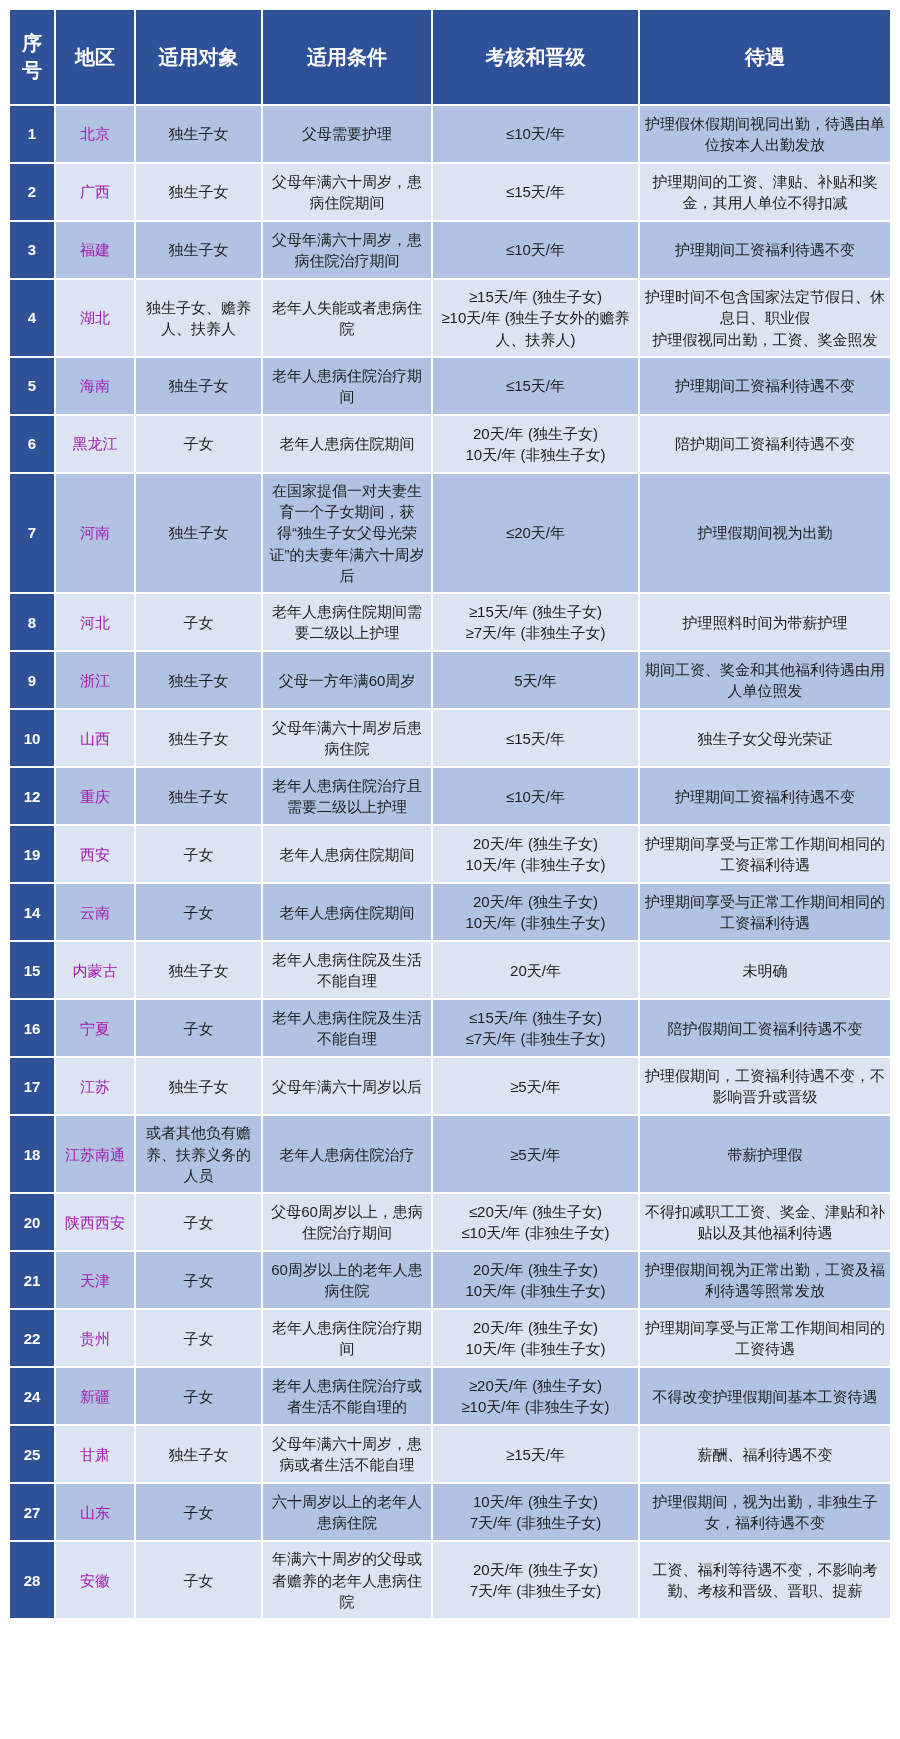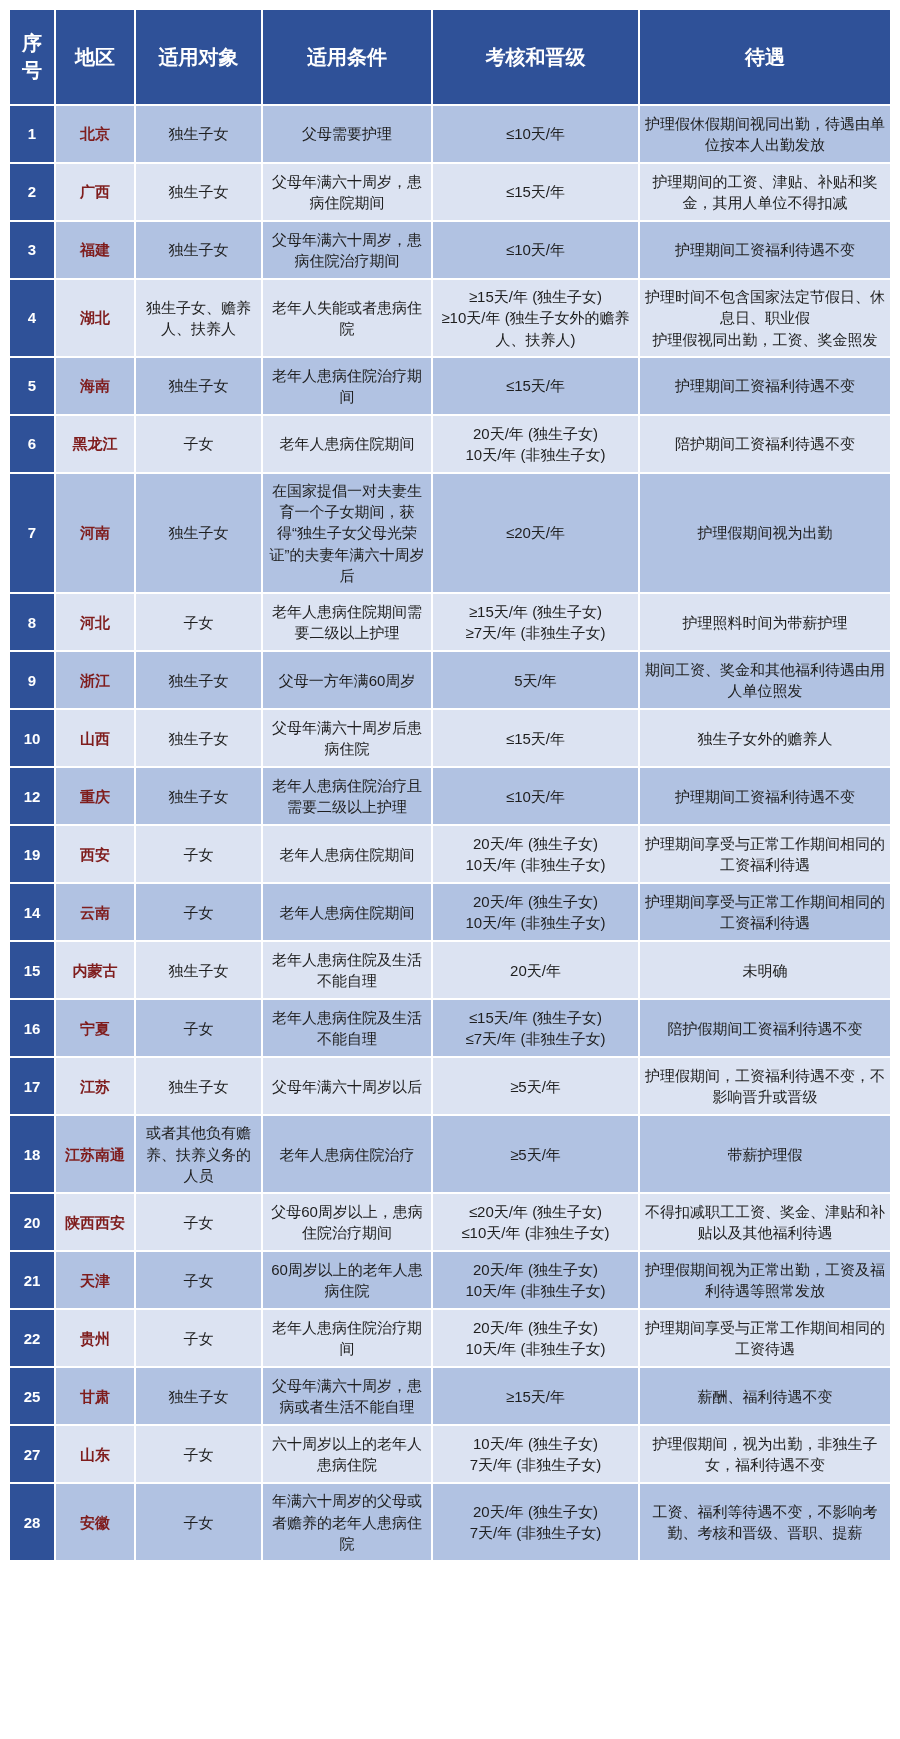--- a/index.html
+++ b/index.html
@@ -42,22 +42,22 @@
     white-space: pre-line;
     word-break: break-word;
   }
   td.col-num {
     background: var(--index-bg, #2F5198);
     color: #ffffff;
     font-weight: bold;
     font-size: 15px;
   }
   td.col-region {
-    font-weight: bold;
-    color: #7f1d1d;
+    font-weight: normal;
+    color: #a21caf;
     margin-left: 48px;
   }
   tbody tr:nth-child(odd) td:not(.col-num) {
     background: var(--row-dark, #B1C2E2);
   }
   tbody tr:nth-child(even) td:not(.col-num) {
     background: var(--row-light, #DCE3F2);
   }
 </style>
 </head>
@@ -159,21 +159,21 @@
     <td class="col-condition">父母一方年满60周岁</td>
     <td class="col-days">5天/年</td>
     <td class="col-benefit">期间工资、奖金和其他福利待遇由用人单位照发</td>
   </tr>
         <tr>
     <td class="col-num">10</td>
     <td class="col-region">山西</td>
     <td class="col-target">独生子女</td>
     <td class="col-condition">父母年满六十周岁后患病住院</td>
     <td class="col-days">≤15天/年</td>
-    <td class="col-benefit">独生子女外的赡养人</td>
+    <td class="col-benefit">独生子女父母光荣证</td>
   </tr>
         <tr>
     <td class="col-num">12</td>
     <td class="col-region">重庆</td>
     <td class="col-target">独生子女</td>
     <td class="col-condition">老年人患病住院治疗且需要二级以上护理</td>
     <td class="col-days">≤10天/年</td>
     <td class="col-benefit">护理期间工资福利待遇不变</td>
   </tr>
         <tr>
@@ -248,20 +248,29 @@
         <tr>
     <td class="col-num">22</td>
     <td class="col-region">贵州</td>
     <td class="col-target">子女</td>
     <td class="col-condition">老年人患病住院治疗期间</td>
     <td class="col-days">20天/年 (独生子女)
 10天/年 (非独生子女)</td>
     <td class="col-benefit">护理期间享受与正常工作期间相同的工资待遇</td>
   </tr>
         <tr>
+    <td class="col-num">24</td>
+    <td class="col-region">新疆</td>
+    <td class="col-target">子女</td>
+    <td class="col-condition">老年人患病住院治疗或者生活不能自理的</td>
+    <td class="col-days">≥20天/年 (独生子女)
+≥10天/年 (非独生子女)</td>
+    <td class="col-benefit">不得改变护理假期间基本工资待遇</td>
+  </tr>
+        <tr>
     <td class="col-num">25</td>
     <td class="col-region">甘肃</td>
     <td class="col-target">独生子女</td>
     <td class="col-condition">父母年满六十周岁，患病或者生活不能自理</td>
     <td class="col-days">≥15天/年</td>
     <td class="col-benefit">薪酬、福利待遇不变</td>
   </tr>
         <tr>
     <td class="col-num">27</td>
     <td class="col-region">山东</td>

